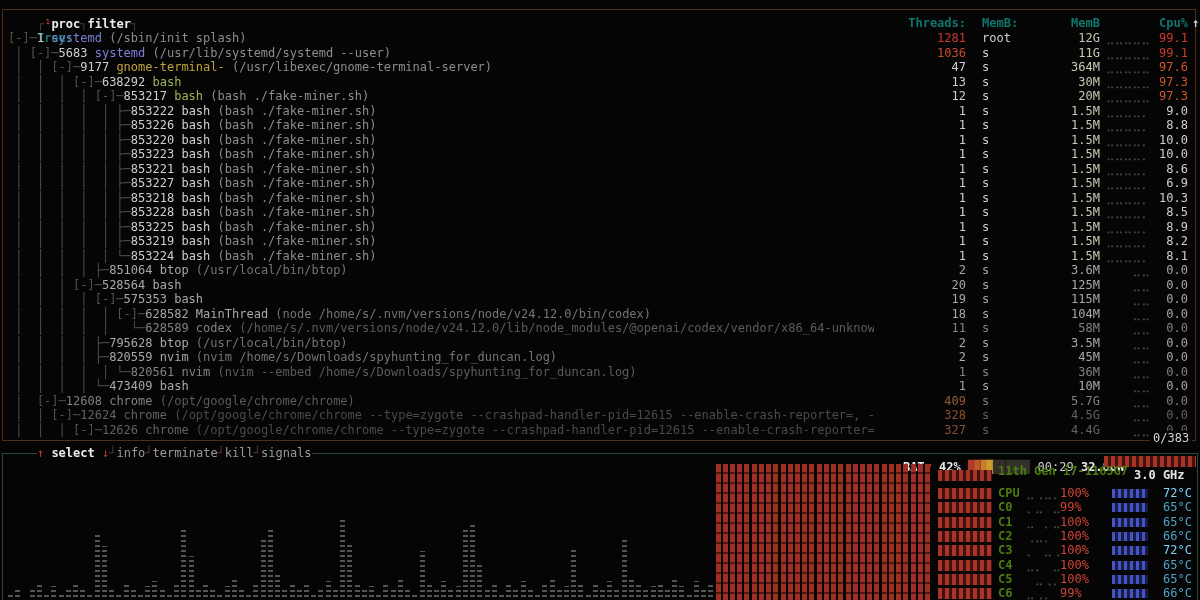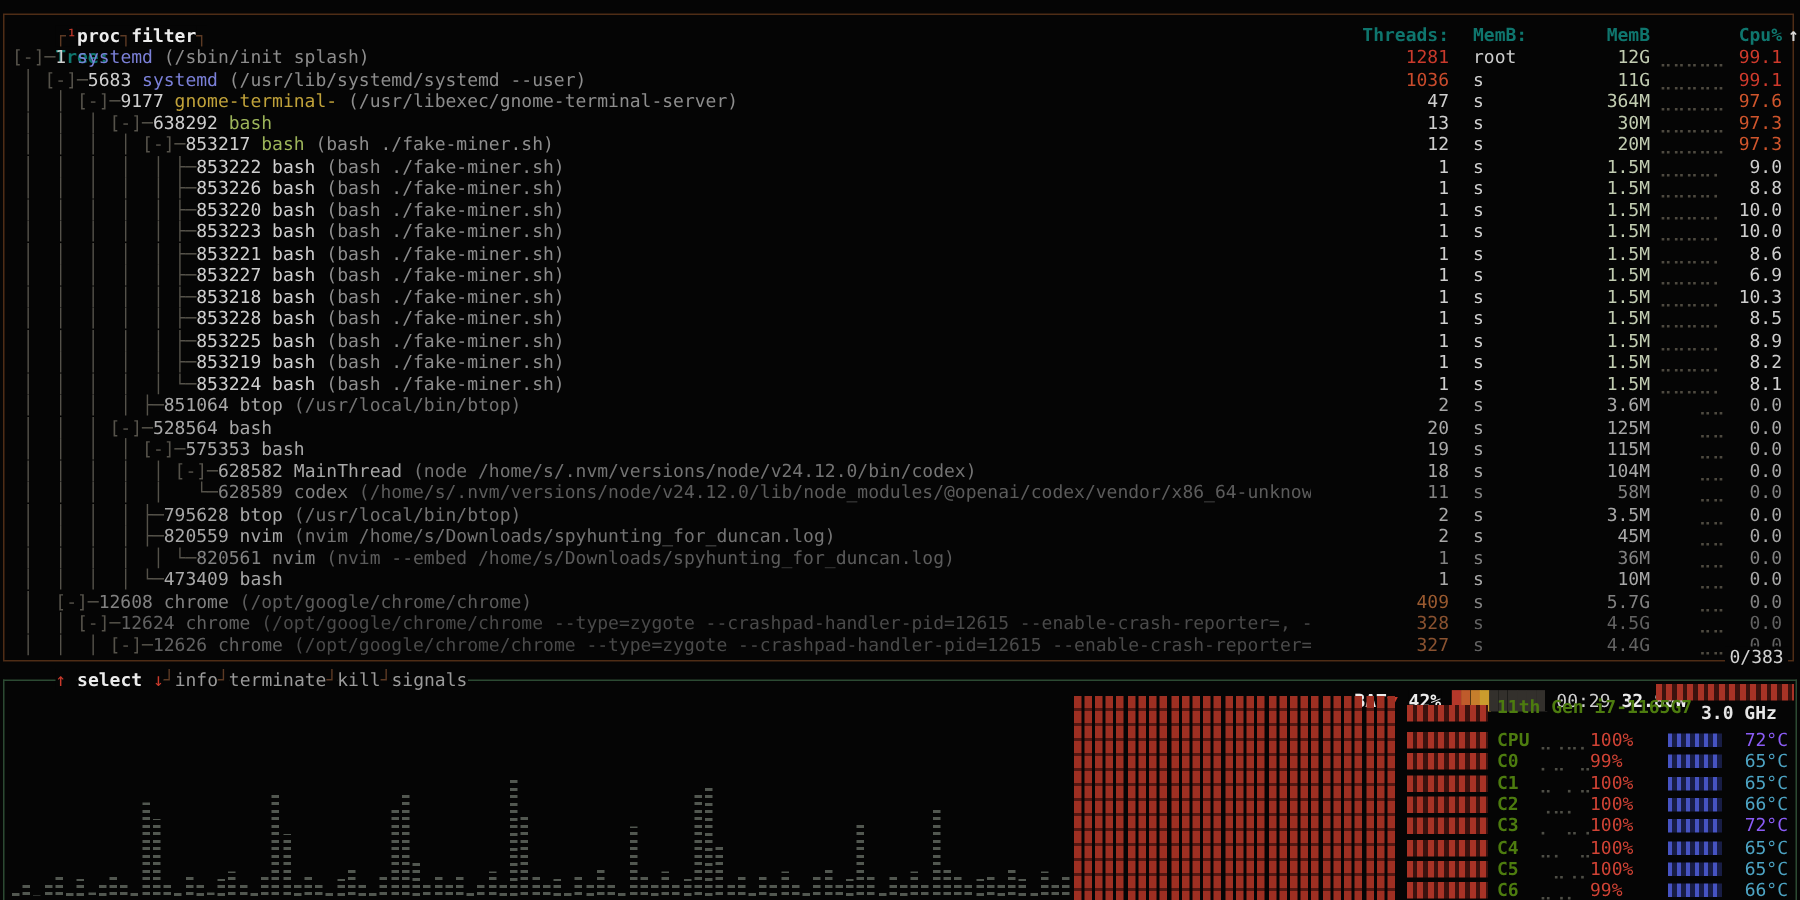--- a/index.html
+++ b/index.html
@@ -51,21 +51,21 @@
   #cpu-freq{position:absolute;left:1134px;top:468px;font-weight:bold;color:#e6e6e6;white-space:pre;}
   #cores{position:absolute;left:0;top:486px;width:1200px;}
   .core-row{position:absolute;left:0;width:1200px;height:14px;line-height:14px;}
   .core-strip{left:938px;top:2px;width:54px;height:11px;}
   .core-label{position:absolute;left:998px;font-weight:bold;color:#4d7c0f;}
   .core-mini{position:absolute;left:1026px;width:34px;color:#4e4e46;overflow:hidden;white-space:pre;}
   .core-pct{position:absolute;left:1060px;width:46px;color:#d14335;}
   .core-tstrip{left:1112px;top:3px;width:36px;height:9px;}
   .core-temp{position:absolute;left:1150px;width:42px;text-align:right;}
   .temp-cool{color:#4da4c4;}
-  .temp-hot{color:#8b5cf6;}
+  .temp-hot{color:#7dd3fc;}
   .mblk{letter-spacing:-1px;}
 </style>
 </head>
 <body>
 
 <div id="screen">
 
   <div class="box" id="proc-box"></div>
   <div class="box" id="cpu-box"></div>
 

